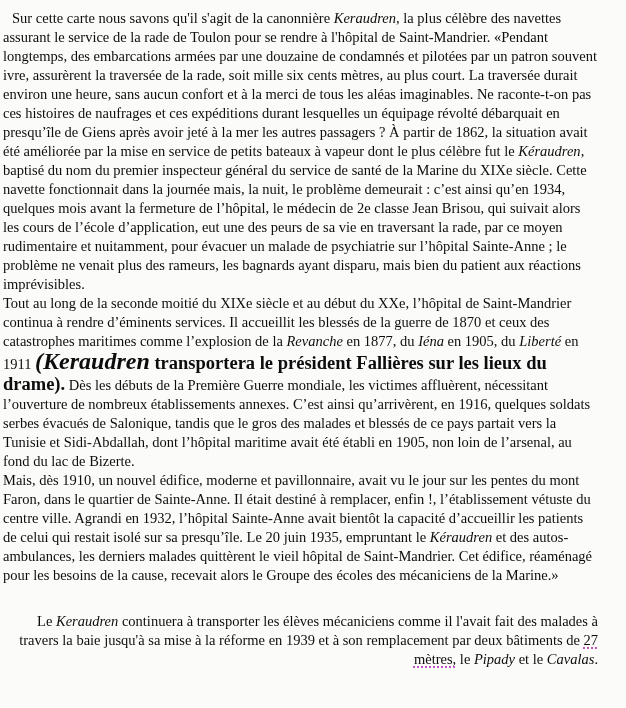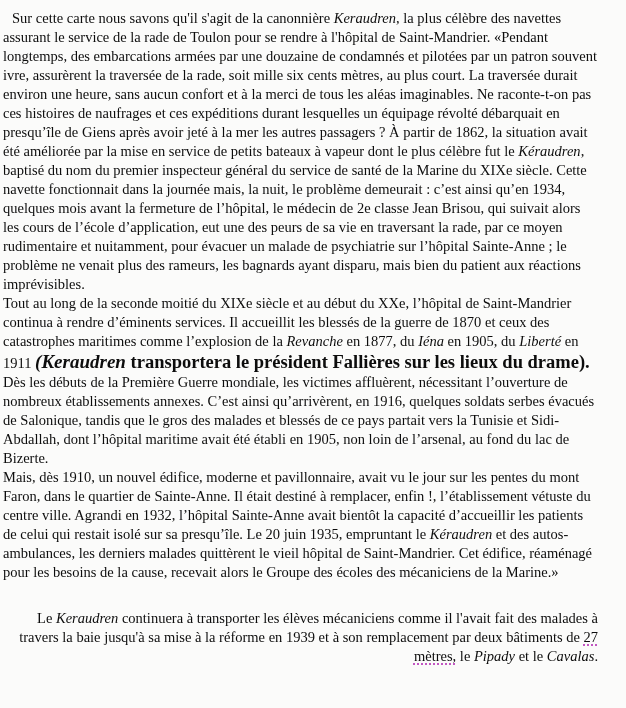--- a/index.html
+++ b/index.html
@@ -34,21 +34,21 @@
   .seg-normal {
     font-style: normal;
     font-weight: normal;
   }
   .seg-italic {
     font-style: italic;
   }
   .seg-bold-italic-large {
     font-weight: bold;
     font-style: italic;
-    font-size: 19px;
+    font-size: 24px;
     line-height: 21px;
   }
   .seg-bold-large {
     font-weight: bold;
     font-size: 18.5px;
     line-height: 21px;
   }
   .seg-grammar-flag {
     text-decoration: underline dotted;
     text-decoration-color: var(--grammar-color, #c257c2);

